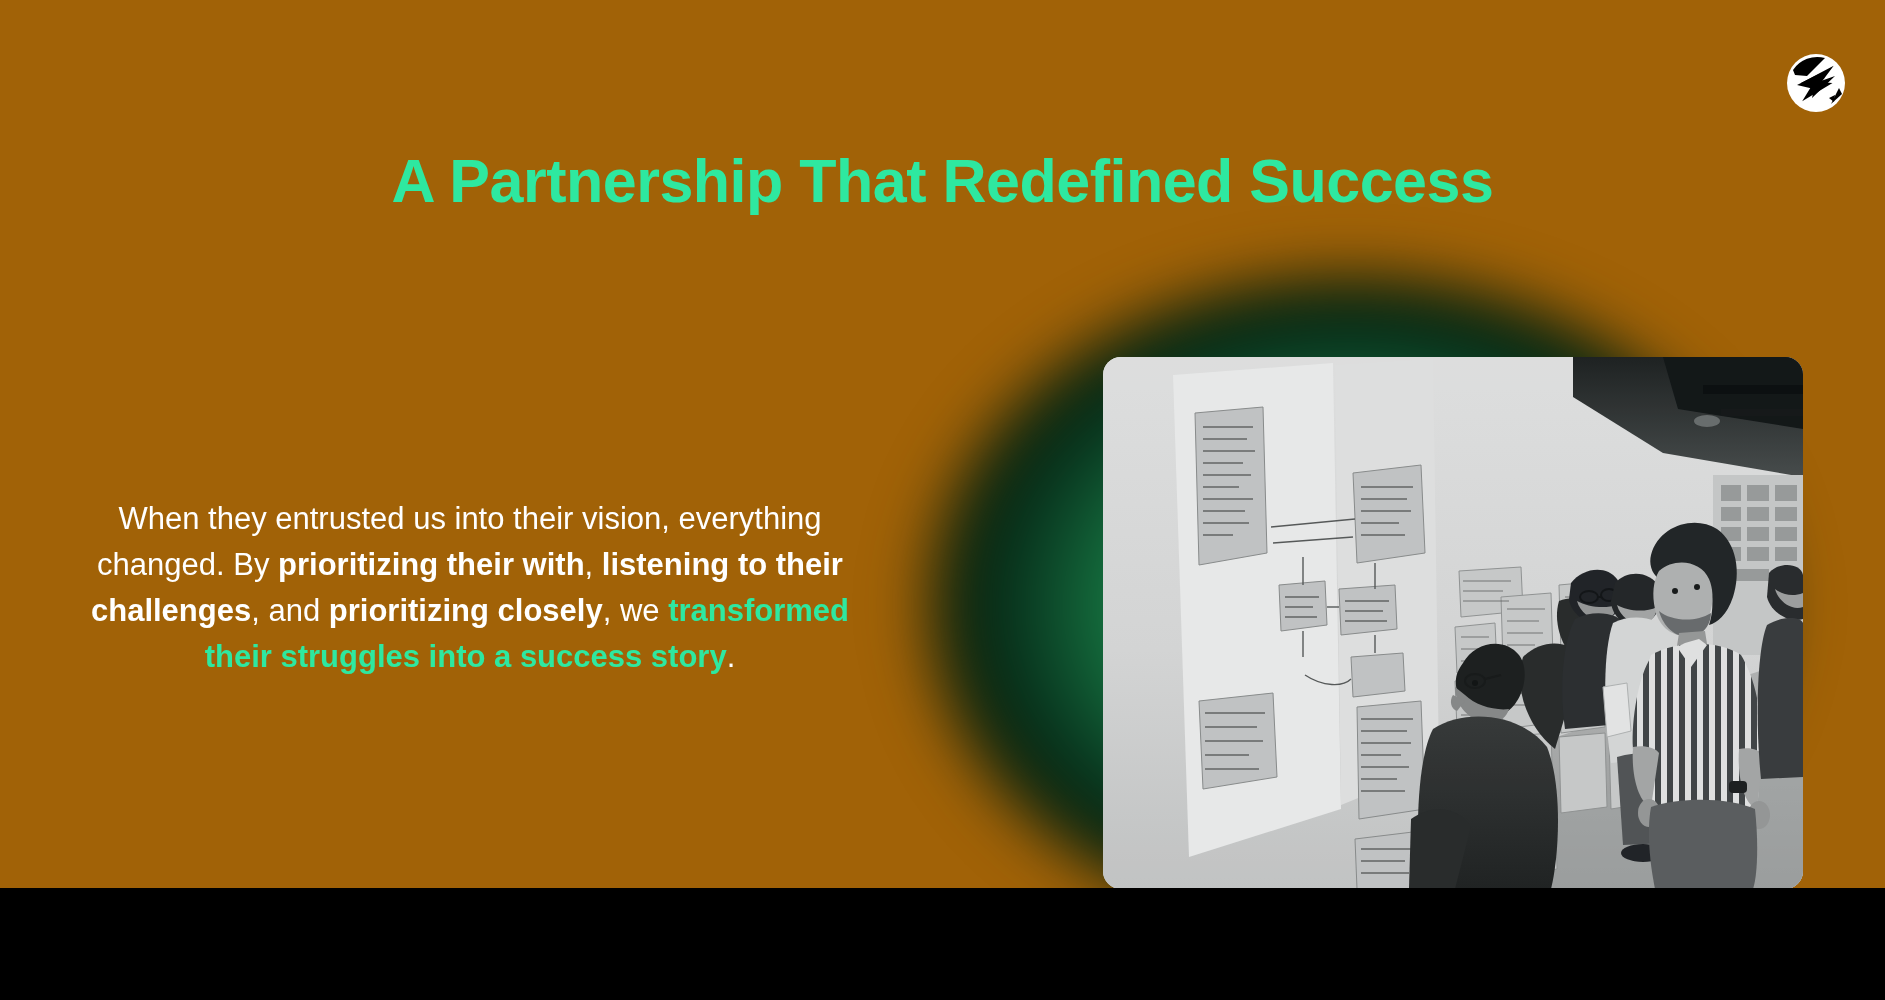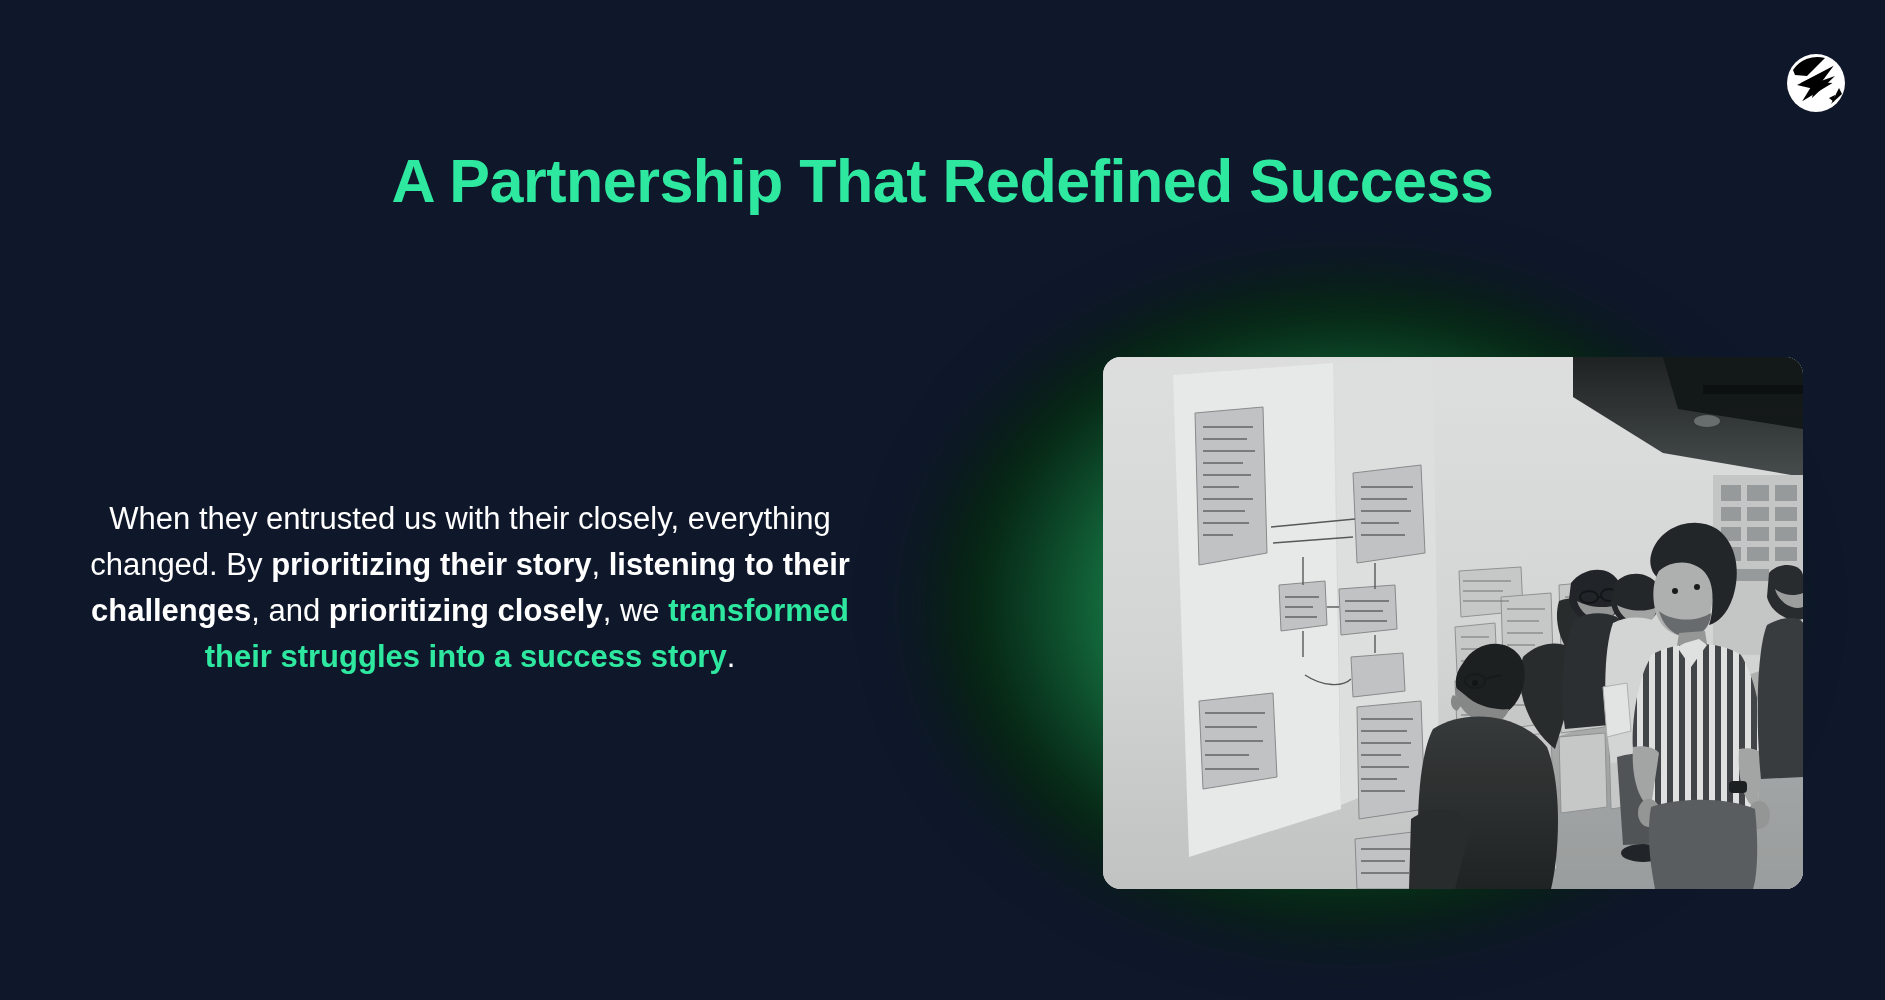--- a/index.html
+++ b/index.html
@@ -7,22 +7,22 @@
   html, body {
     width:1885px;
     height:1000px;
     background:#000000;
     overflow:hidden;
   }
 
   .slide {
     position:relative;
     width:1885px;
-    height:1000px;
-    background:#0f172a;
+    height:888px;
+    background:#a16207;
     font-family:"Liberation Sans", sans-serif;
     overflow:hidden;
   }
 
   
   .glow {
     position:absolute;
     left:840px;
     top:205px;
     width:1020px;
@@ -108,21 +108,21 @@
       <path d="M57 42 L46 52 L54 36 Z" fill="#000000"></path>
       <path d="M34 24 L40 21 L39 27 Z" fill="#000000"></path>
       <path d="M44 46 L50 43 L49 50 Z" fill="#000000"></path>
       <path d="M12 33 L34 22 L33 30 L50 24 L27 46 L29 37 Z" fill="#000000"></path>
     </svg>
   </div>
 
   <h1 class="headline">A Partnership That Redefined Success</h1>
 
   <p class="copy">
-    <span>When they entrusted us with their closely, everything changed. By </span><b>prioritizing their story</b><span>, </span><b>listening to their challenges</b><span>, and </span><b>prioritizing closely</b><span>, we </span><b class="accent">transformed their struggles into a success story</b><span>.</span>
+    <span>When they entrusted us into their vision, everything changed. By </span><b>prioritizing their with</b><span>, </span><b>listening to their challenges</b><span>, and </span><b>prioritizing closely</b><span>, we </span><b class="accent">transformed their struggles into a success story</b><span>.</span>
   </p>
 
   <div class="photo">
     <svg viewBox="0 0 700 532" preserveAspectRatio="xMidYMid slice">
       <defs>
         <linearGradient id="wallg" x1="0" y1="0" x2="0" y2="1">
           <stop offset="0%" stop-color="#e6e7e7"></stop>
           <stop offset="55%" stop-color="#dcdddd"></stop>
           <stop offset="100%" stop-color="#c9cbcb"></stop>
         </linearGradient>

